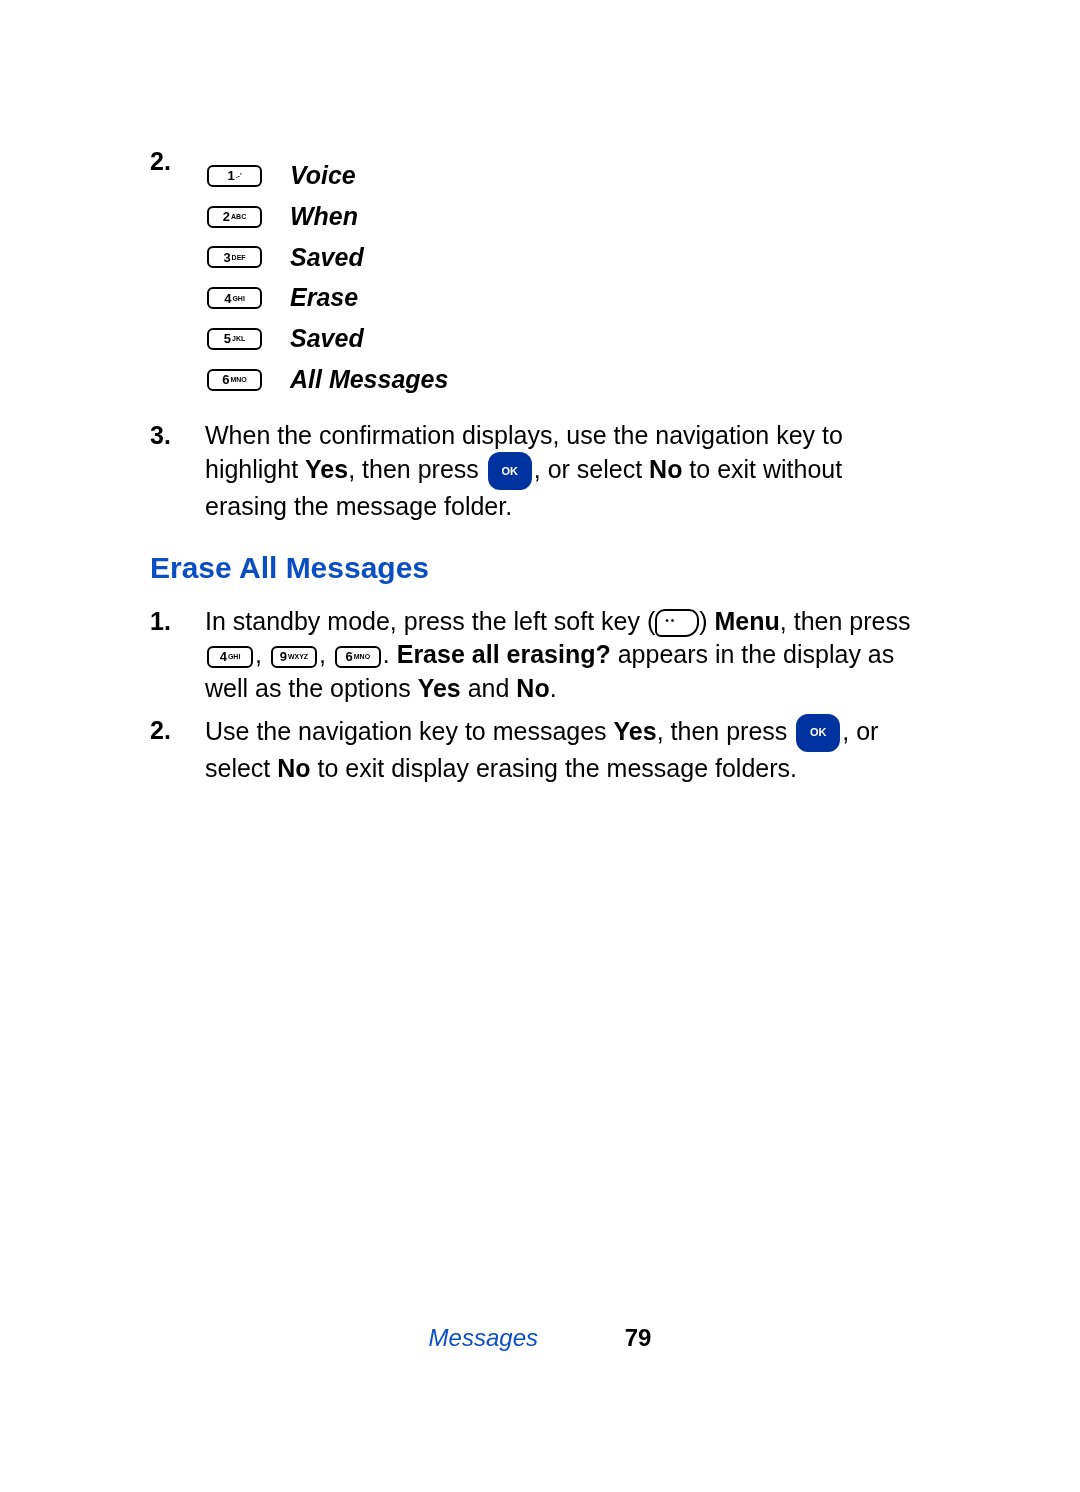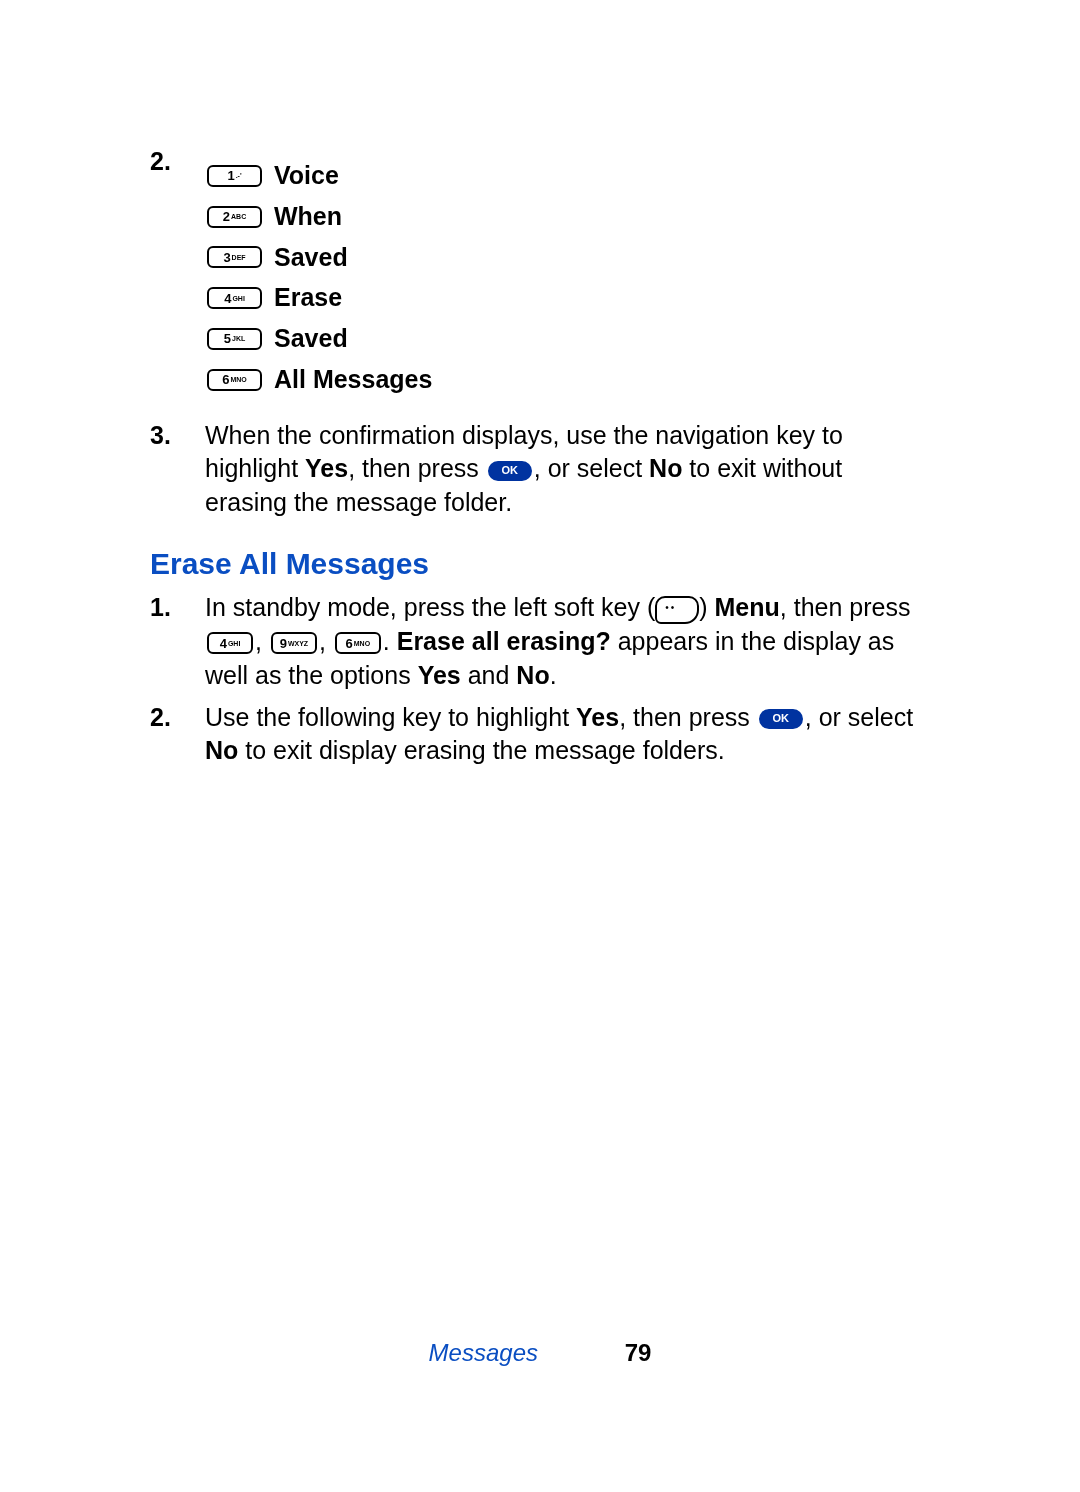--- a/index.html
+++ b/index.html
@@ -39,21 +39,22 @@
   .kp-row {
     display: flex;
     align-items: center;
     margin-bottom: 7px;
   }
   .kp-row .key {
     flex: 0 0 55px;
   }
   .kp-label {
     font-weight: bold;
-    margin-left: 10px;
+    margin-left: 26px;
+    font-style: italic;
   }
   .key {
     display: inline-flex;
     align-items: center;
     justify-content: center;
     height: 22px;
     border: 2px solid #000;
     border-radius: 6px;
     font-size: 13px;
     font-weight: bold;
@@ -67,21 +68,21 @@
     margin: 0 2px;
   }
   .key .num { font-size: 13px; }
   .key .sub { font-size: 7px; margin-left: 1px; }
   .key.w46 { width: 46px; }
   .key.ok {
     background: #0033a0;
     color: #fff;
     border-color: #0033a0;
     border-radius: 12px;
-    height: 20px;
+    height: 38px;
     width: 44px;
     font-size: 11px;
   }
   .softkey {
     display: inline-flex;
     width: 44px;
     height: 28px;
     border: 2px solid #000;
     border-radius: 10px 10px 14px 6px;
     box-sizing: border-box;
@@ -93,26 +94,26 @@
     content: "••";
     position: absolute;
     top: 3px; left: 8px;
     font-size: 10px;
     letter-spacing: 2px;
   }
   .section-heading {
     color: #0a4ec2;
     font-weight: bold;
     font-size: 30px;
-    margin: 24px 0 7px 0;
+    margin: 24px 0 16px 0;
   }
   .bold { font-weight: bold; }
   .footer {
     position: absolute;
-    bottom: 123px;
+    bottom: 138px;
     width: 780px;
     text-align: center;
     font-size: 24px;
   }
   .footer-section {
     color: #0a4ec2;
     font-style: italic;
     margin-right: 80px;
   }
   .footer-page {
@@ -197,21 +198,21 @@
         </span>, <span class="key w46">
           <span class="num">6</span>
           <span class="sub">MNO</span>
         </span><span>. </span><span class="bold">Erase all erasing?</span><span> appears in the display as well as the options </span><span class="bold">Yes</span><span> and </span><span class="bold">No</span><span>.</span>
     </div>
   </div>
 
   <div class="ol-item">
     <div class="ol-marker">2.</div>
     <div class="ol-body">
-      <span>Use the following key to highlight </span><span class="bold">Yes</span><span>, then press </span><span class="key ok">OK</span><span>, or select </span><span class="bold">No</span><span> to exit display erasing the message folders.</span>
+      <span>Use the navigation key to messages </span><span class="bold">Yes</span><span>, then press </span><span class="key ok">OK</span><span>, or select </span><span class="bold">No</span><span> to exit display erasing the message folders.</span>
     </div>
   </div>
 
   <div class="footer">
     <span class="footer-section">Messages</span>
     <span class="footer-page">79</span>
   </div>
 
 </div>
 

